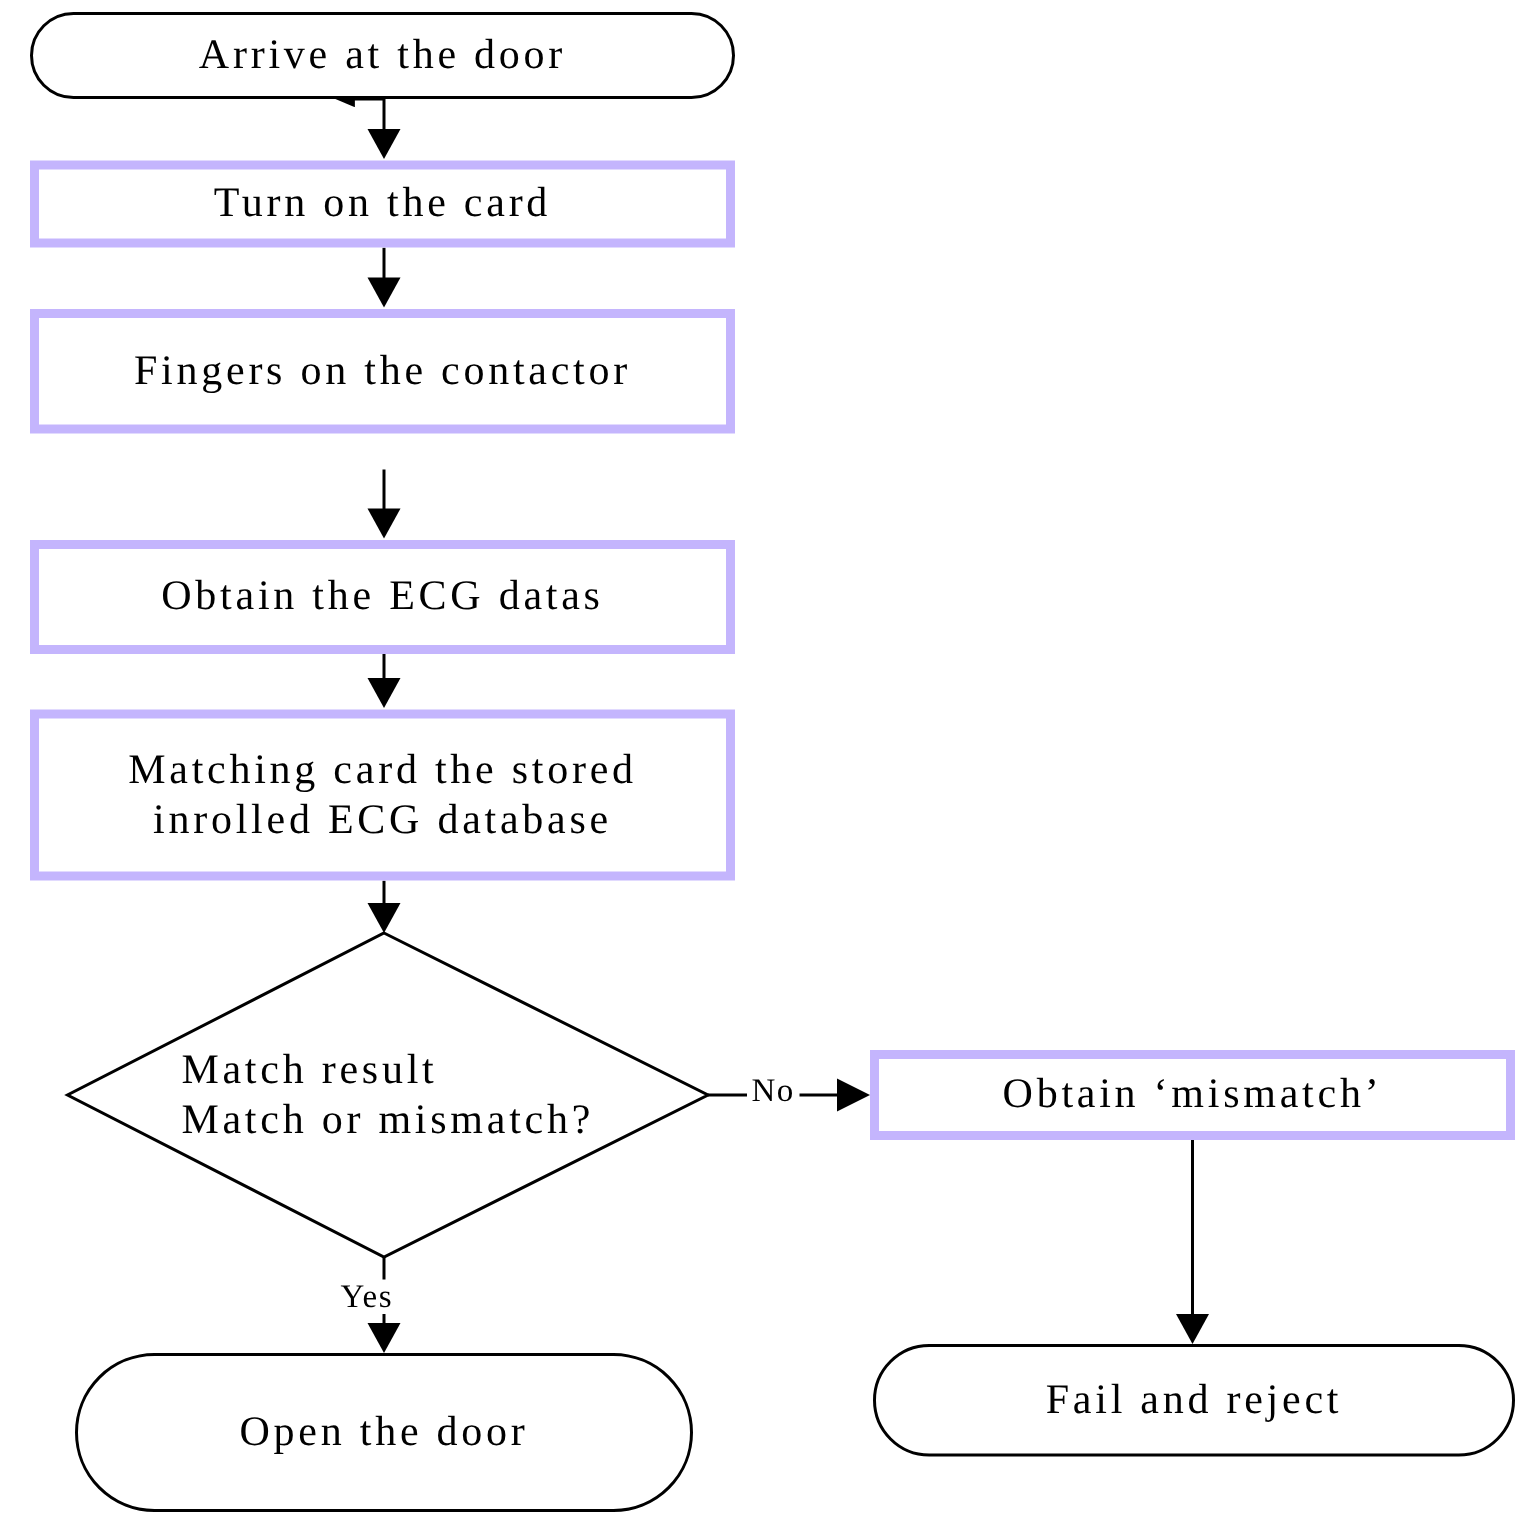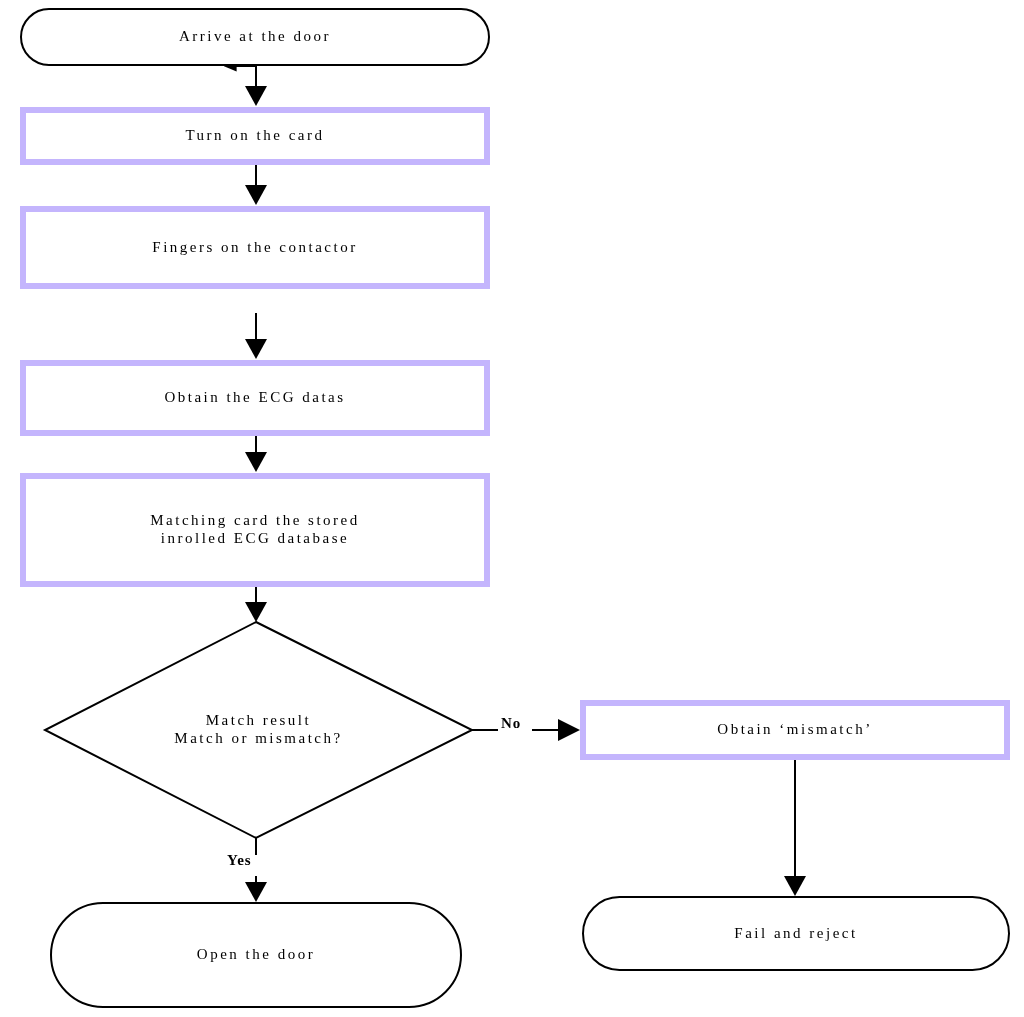--- a/index.html
+++ b/index.html
@@ -13,27 +13,27 @@
   .label{display:block;line-height:1.18;letter-spacing:2.5px;white-space:pre-line;}
   .n-start   {left:20px;  top:8px;   width:470px; height:58px;  border-radius:29px;}
   .n-card    {left:20px;  top:107px; width:470px; height:58px;}
   .n-fingers {left:20px;  top:206px; width:470px; height:83px;}
   .n-obtain  {left:20px;  top:360px; width:470px; height:76px;text-align:center;}
   .n-match   {left:20px;  top:473px; width:470px; height:114px;}
   .n-display {left:580px; top:700px; width:430px; height:60px;}
   .n-open    {left:50px;  top:902px; width:412px; height:106px; border-radius:53px;}
   .n-fail    {left:582px; top:896px; width:428px; height:75px; border-radius:53px;}
   .diamond-label{position:absolute;left:45px;top:690px;width:427px;height:80px;
-        display:flex;align-items:center;justify-content:center;text-align:center;}
+        display:flex;align-items:center;justify-content:center;}
   .edge-label{position:absolute;background:#ffffff;padding:0 3px;
         line-height:1;letter-spacing:1px;}
   .lbl-no {left:498px; top:716px;}
   .lbl-yes{left:224px; top:853px;}
-  .fs22{font-size:15px;}
-  .fs21{font-size:15px;font-weight:bold;}
+  .fs22{font-size:28px;}
+  .fs21{font-size:22px;}
 </style>
 </head>
 <body>
 
 <svg id="canvas" viewBox="0 0 1024 1017" xmlns="http://www.w3.org/2000/svg">
   <defs>
     <marker id="arrow" markerWidth="13" markerHeight="11" refX="0.6" refY="5.5" orient="auto" markerUnits="userSpaceOnUse">
       <path d="M0,0 L13,5.5 L0,11 z" fill="#000000"></path>
     </marker>
   </defs>

